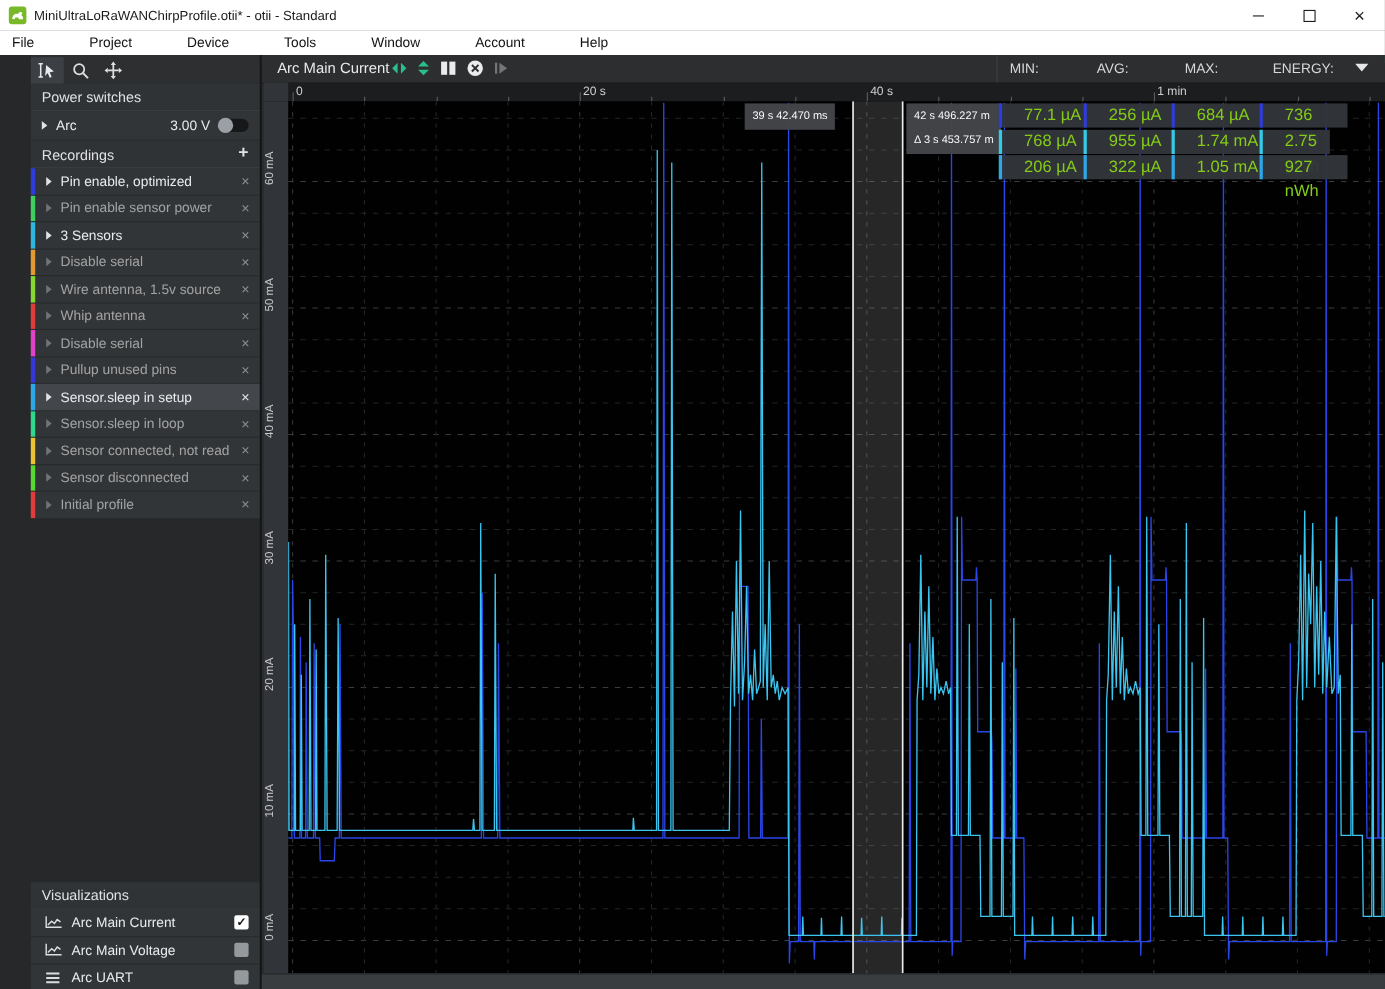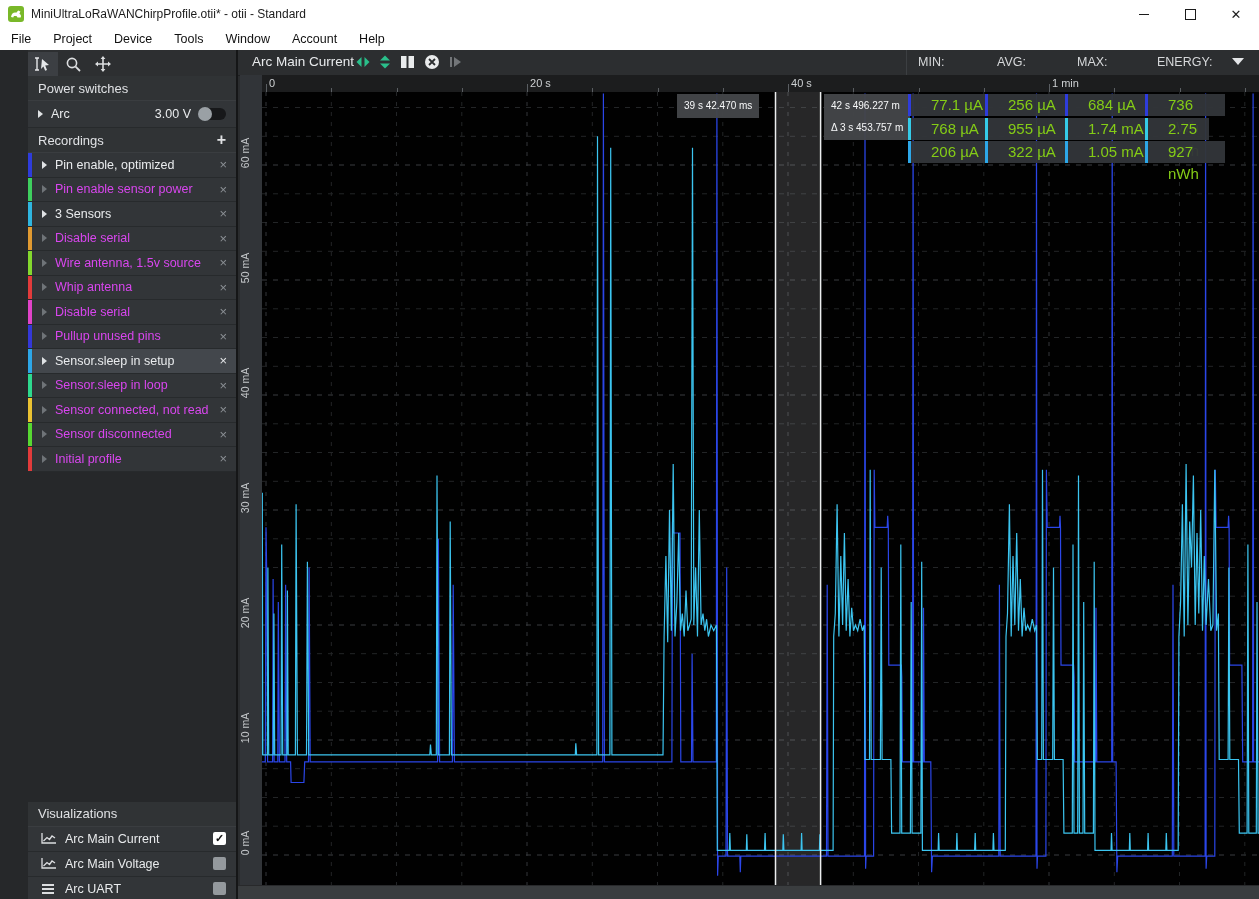--- a/index.html
+++ b/index.html
@@ -8,40 +8,40 @@
   .titlebar{position:absolute;left:0;top:0;width:1259px;height:28px;background:#ffffff;display:flex;align-items:center;}
   .appicon{width:16px;height:16px;margin:0 7px 0 8px;border-radius:3px;background:#79b829;position:relative;}
   .appicon svg{position:absolute;left:1px;top:1px;}
   .wtitle{font-size:12px;color:#1b1b1b;}
   .wbtns{margin-left:auto;display:flex;height:28px;}
   .wbtn{width:46px;height:28px;display:flex;align-items:center;justify-content:center;color:#1b1b1b;font-size:12px;}
   .min-glyph{width:10px;height:1px;background:#1b1b1b;}
   .max-glyph{width:9px;height:9px;border:1px solid #1b1b1b;}
   .close-glyph{font-size:13px;line-height:13px;}
   
-  .menubar{position:absolute;left:0;top:28px;width:1259px;height:22px;background:#ffffff;display:flex;align-items:center;border-bottom:7px solid #15803d;}
+  .menubar{position:absolute;left:0;top:28px;width:1259px;height:22px;background:#ffffff;display:flex;align-items:center;border-bottom:7px solid #15803d;gap:28px;}
   .menu-item{padding:0 11px;font-size:12.5px;color:#111;height:22px;display:flex;align-items:center;}
   
   .sidebar{position:absolute;left:0;top:50px;width:238px;height:849px;background:#26282a;border-right:2px solid #151617;box-sizing:border-box;padding-left:28px;}
   .toolsrow{height:26px;background:#2d2f31;display:flex;align-items:flex-end;}
   .toolbtn{width:30px;height:24px;display:flex;align-items:center;justify-content:center;}
   .toolbtn.active{background:#3c3f43;}
   .sec-header{height:24px;background:#303335;border-bottom:1px solid #3a3d40;display:flex;align-items:center;padding-left:10px;font-size:13px;color:#dfe1e4;}
   .arc-row{height:26px;background:#323538;border-bottom:1px solid #272a2c;display:flex;align-items:center;font-size:12.5px;color:#e9ebed;}
   .tri{width:0;height:0;border-top:4px solid transparent;border-bottom:4px solid transparent;border-left:5px solid #dfe2e4;margin:0 8px 0 10px;flex:0 0 auto;}
   .tri-dim{border-left-color:#6f7478;}
   .plus{margin-left:auto;margin-right:10px;color:#e0e2e4;font-size:16px;font-weight:bold;}
   .volt{margin-left:auto;font-size:12.5px;color:#e9ebed;}
   .toggle{position:relative;width:27px;height:12px;background:#17181a;border-radius:6px;margin:0 10px 0 8px;}
   .knob{position:absolute;left:-1px;top:-1px;width:14px;height:14px;border-radius:50%;background:#9aa0a5;}
   .rec-row{height:23.5px;border-bottom:1px solid #272a2c;background:#323538;display:flex;align-items:center;position:relative;font-size:12.5px;}
   .rec-row.selected{background:#43474c;}
   .stripe{width:4px;height:100%;flex:0 0 auto;}
   .rec-label{color:#e9ebed;white-space:nowrap;}
-  .rec-row.dim .rec-label{color:#d946ef;}
+  .rec-row.dim .rec-label{color:#a3a3a3;}
   .rec-close{margin-left:auto;padding-right:9px;color:#8b9095;font-size:13px;}
   .rec-row.selected .rec-close{color:#e4e6e8;}
   .viz-row{height:24px;border-bottom:1px solid #272a2c;background:#323538;display:flex;align-items:center;font-size:12.5px;color:#e9ebed;}
   .viz-icon{width:20px;margin:0 7px 0 10px;display:flex;align-items:center;justify-content:center;}
   .checkbox{margin-left:auto;margin-right:10px;width:13px;height:13px;display:flex;align-items:center;justify-content:center;}
   .checkbox.checked{background:#fff;border-radius:2px;color:#111;font-size:11px;font-weight:bold;}
   .checkbox.unchecked{background:#94999d;border-radius:2px;}
   .sidebar-fill{background:#26282a;}
   
   .topbar{position:absolute;left:238px;top:50px;width:1021px;height:25px;background:#2c2e30;border-bottom:1px solid #1e1f20;}

